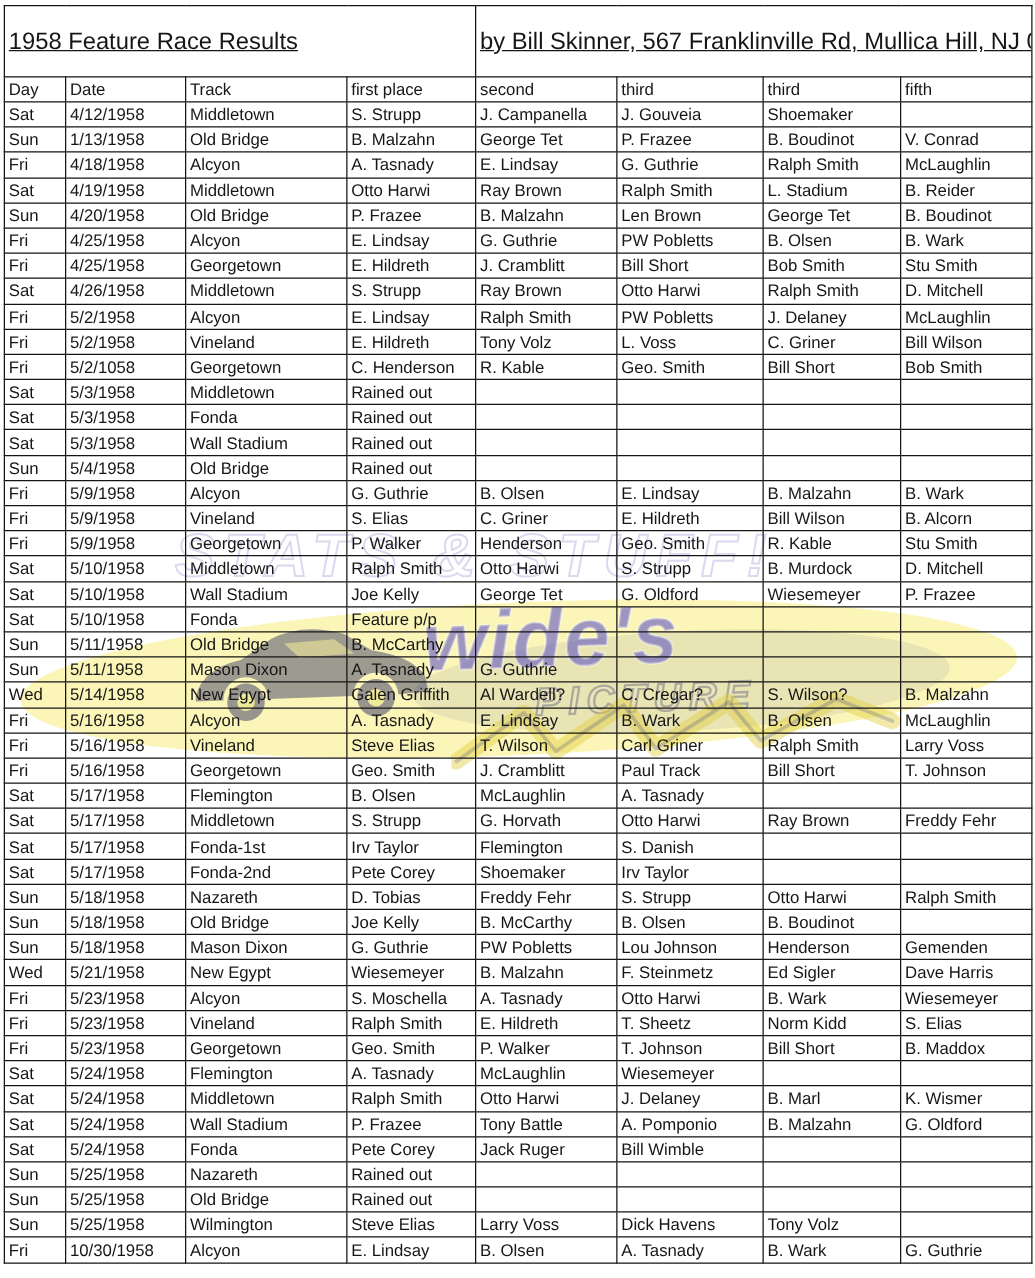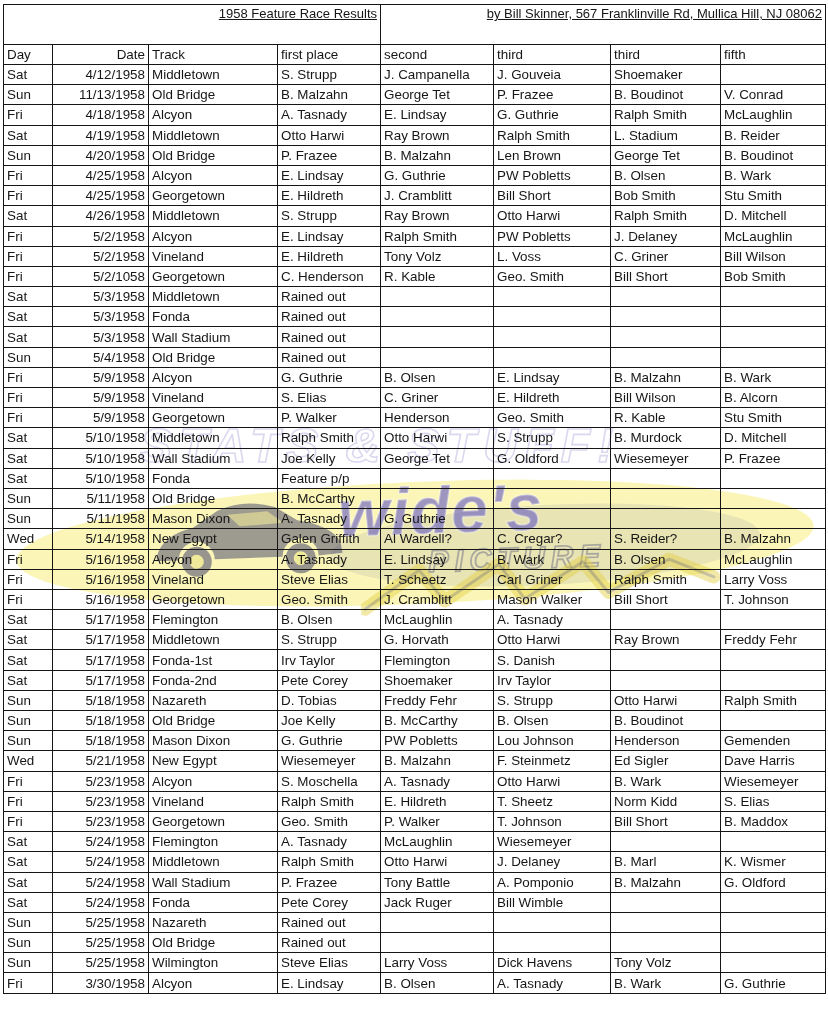--- a/index.html
+++ b/index.html
@@ -23,25 +23,25 @@
     transform:rotate(-2deg);white-space:nowrap;}
   .wm-car{position:absolute;left:148px;top:492px;opacity:0.5;transform:rotate(-2deg);}
   .wm-script{position:absolute;left:360px;top:556px;opacity:0.55;transform:rotate(-3deg);}
 
   
   table.results{position:absolute;left:3px;top:4px;z-index:2;width:822px;border-collapse:collapse;
     table-layout:fixed;background:transparent;}
   table.results,td,th{border:1.6px solid #151515;}
   td,th{padding:0 3px;font-size:13.4px;color:#161616;white-space:nowrap;overflow:hidden;
     text-align:left;font-weight:400;vertical-align:middle;background:transparent;}
-  tr.title-row td{height:38px;vertical-align:top;font-size:13px;padding-top:1px;text-align:right;}
+  tr.title-row td{height:38px;vertical-align:top;font-size:19px;padding-top:18px;}
   tr.title-row td span{text-decoration:underline;}
   tr.colhead-row th{height:19px;margin-top:16px;}
   tr.data-row td{height:19.2px;}
-  td.c-date,th.c-date-h{text-align:right;}
+  td.c-date,th.c-date-h{text-align:left;}
   
   col.w0{width:49px;} col.w1{width:96px;} col.w2{width:129px;} col.w3{width:103px;}
   col.w4{width:113px;} col.w5{width:117px;} col.w6{width:110px;} col.w7{width:105px;}
 </style>
 </head>
 <body>
 
 <div class="page">
 
   <div class="wm">
@@ -96,21 +96,21 @@
           <td class="c-date">4/12/1958</td>
           <td>Middletown</td>
           <td>S. Strupp</td>
           <td>J. Campanella</td>
           <td>J. Gouveia</td>
           <td>Shoemaker</td>
           <td></td>
         </tr>
         <tr class="data-row">
           <td>Sun</td>
-          <td class="c-date">11/13/1958</td>
+          <td class="c-date">1/13/1958</td>
           <td>Old Bridge</td>
           <td>B. Malzahn</td>
           <td>George Tet</td>
           <td>P. Frazee</td>
           <td>B. Boudinot</td>
           <td>V. Conrad</td>
         </tr>
         <tr class="data-row">
           <td>Fri</td>
           <td class="c-date">4/18/1958</td>
@@ -321,50 +321,50 @@
           <td></td>
           <td></td>
         </tr>
         <tr class="data-row">
           <td>Wed</td>
           <td class="c-date">5/14/1958</td>
           <td>New Egypt</td>
           <td>Galen Griffith</td>
           <td>Al Wardell?</td>
           <td>C. Cregar?</td>
-          <td>S. Reider?</td>
+          <td>S. Wilson?</td>
           <td>B. Malzahn</td>
         </tr>
         <tr class="data-row">
           <td>Fri</td>
           <td class="c-date">5/16/1958</td>
           <td>Alcyon</td>
           <td>A. Tasnady</td>
           <td>E. Lindsay</td>
           <td>B. Wark</td>
           <td>B. Olsen</td>
           <td>McLaughlin</td>
         </tr>
         <tr class="data-row">
           <td>Fri</td>
           <td class="c-date">5/16/1958</td>
           <td>Vineland</td>
           <td>Steve Elias</td>
-          <td>T. Scheetz</td>
+          <td>T. Wilson</td>
           <td>Carl Griner</td>
           <td>Ralph Smith</td>
           <td>Larry Voss</td>
         </tr>
         <tr class="data-row">
           <td>Fri</td>
           <td class="c-date">5/16/1958</td>
           <td>Georgetown</td>
           <td>Geo. Smith</td>
           <td>J. Cramblitt</td>
-          <td>Mason Walker</td>
+          <td>Paul Track</td>
           <td>Bill Short</td>
           <td>T. Johnson</td>
         </tr>
         <tr class="data-row">
           <td>Sat</td>
           <td class="c-date">5/17/1958</td>
           <td>Flemington</td>
           <td>B. Olsen</td>
           <td>McLaughlin</td>
           <td>A. Tasnady</td>
@@ -536,21 +536,21 @@
           <td class="c-date">5/25/1958</td>
           <td>Wilmington</td>
           <td>Steve Elias</td>
           <td>Larry Voss</td>
           <td>Dick Havens</td>
           <td>Tony Volz</td>
           <td></td>
         </tr>
         <tr class="data-row">
           <td>Fri</td>
-          <td class="c-date">3/30/1958</td>
+          <td class="c-date">10/30/1958</td>
           <td>Alcyon</td>
           <td>E. Lindsay</td>
           <td>B. Olsen</td>
           <td>A. Tasnady</td>
           <td>B. Wark</td>
           <td>G. Guthrie</td>
         </tr>
       </tbody>
   </table>
 

